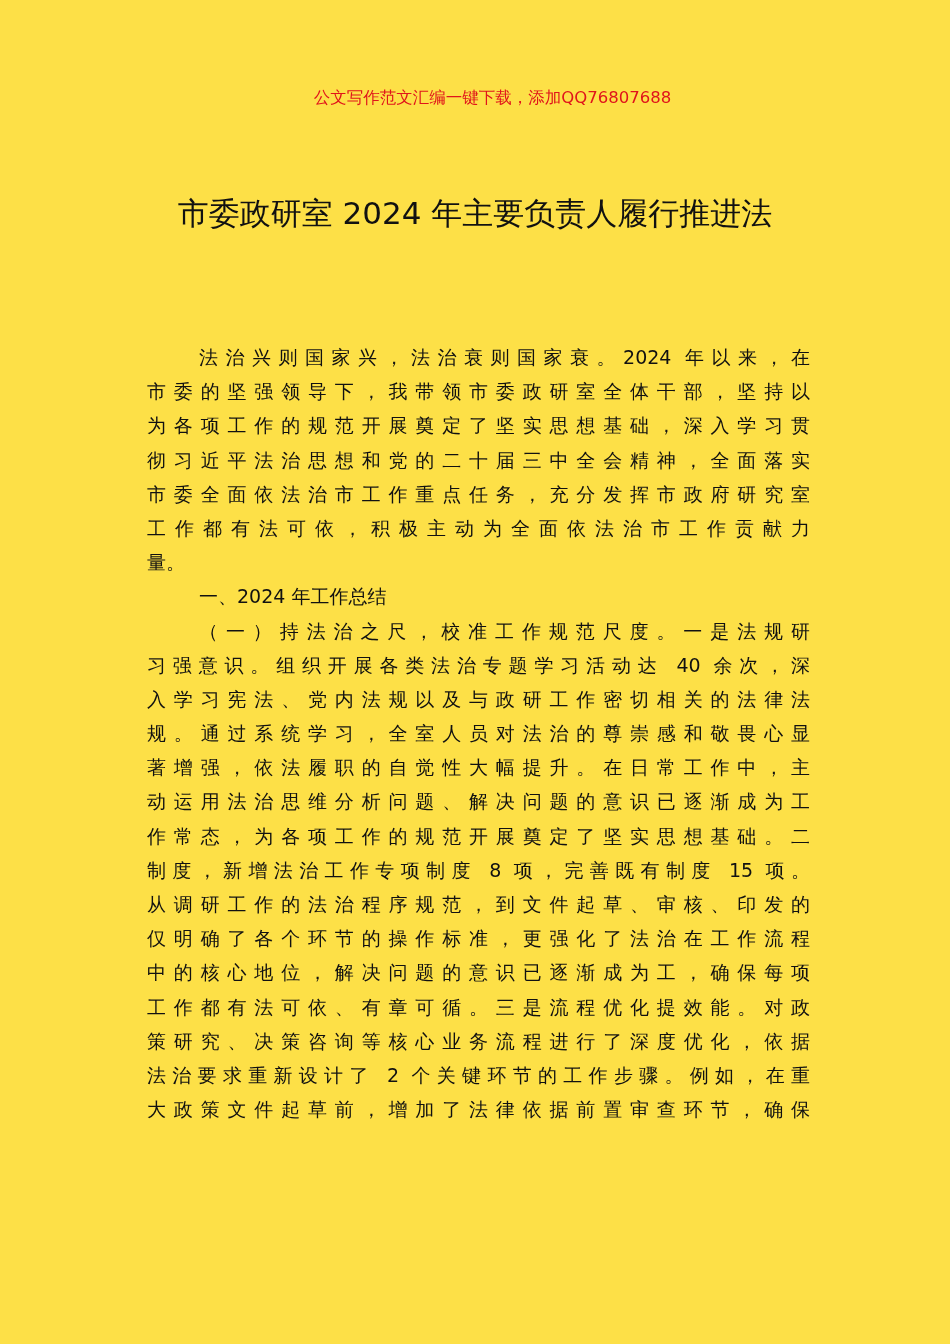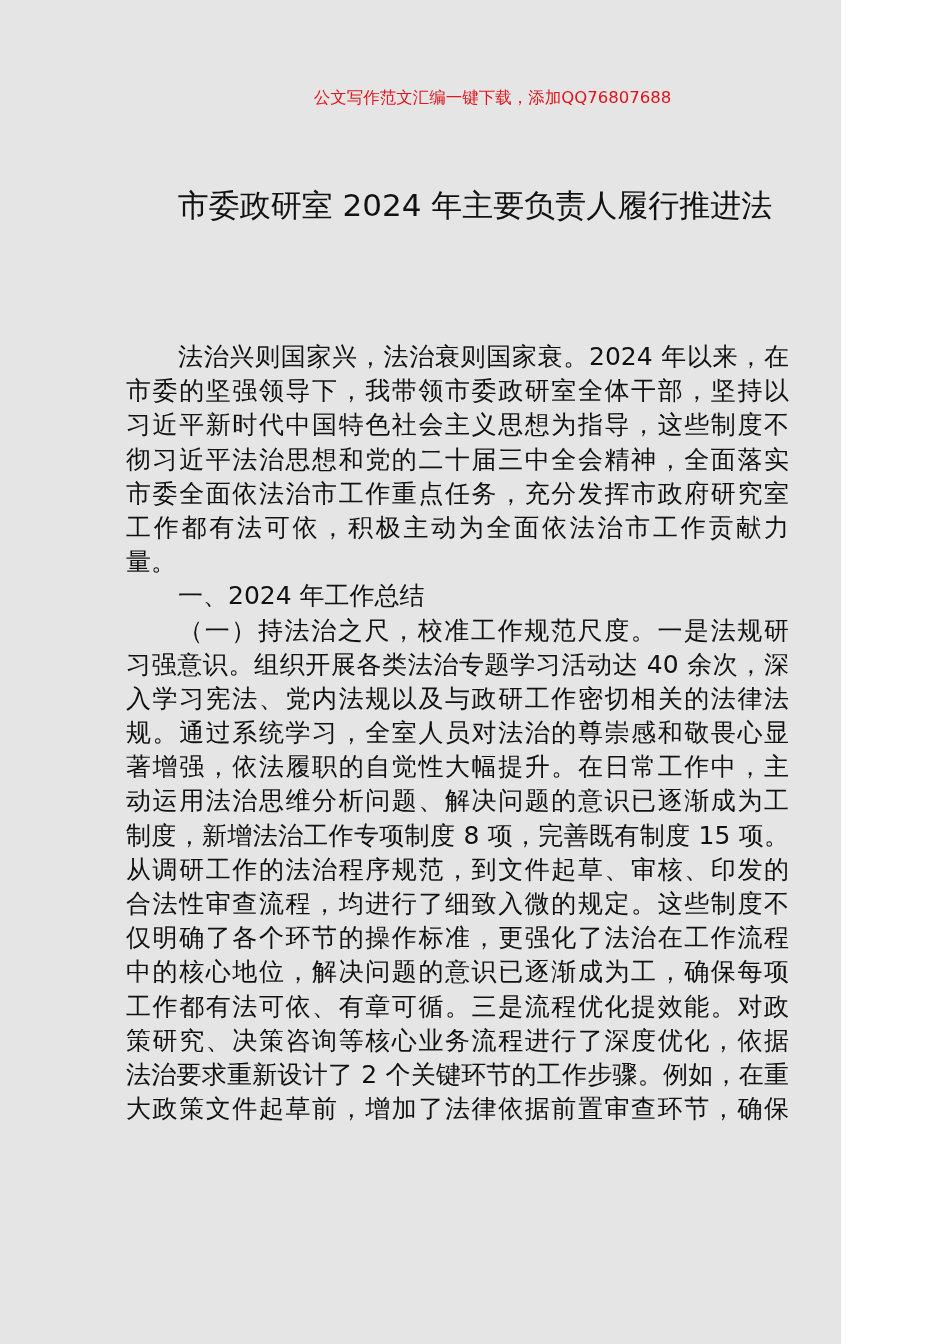--- a/index.html
+++ b/index.html
@@ -1,30 +1,30 @@
 <!DOCTYPE html>
 <html><head>
   <meta charset="utf-8">
   <style>
     html, body { margin: 0; padding: 0; background: #ffffff; }
     body { width: 950px; height: 1344px; position: relative; overflow: hidden; }
-    .page { position: absolute; left: 0; top: 0; width: 841px; height: 1344px; background: #e5e5e5; }
+    .page { position: absolute; left: 0; top: 0; width: 950px; height: 1344px; background: #fde047; }
     .promo {
       position: absolute; left: 0; top: 84px; width: 985px; text-align: center;
       color: #e0141b; font-family: "DejaVu Sans", sans-serif; font-size: 16.5px;
       line-height: 28px; letter-spacing: 0px;
     }
     .title {
-      position: absolute; left: 140px; top: 170px; width: 670px; text-align: center;
+      position: absolute; left: 140px; top: 178px; width: 670px; text-align: center;
       font-family: "DejaVu Sans", sans-serif; font-size: 31px; line-height: 70px;
       color: #111111; margin: 0; font-weight: normal;
     }
     .body {
-      position: absolute; left: 126px; top: 340px; width: 663px;
-      font-family: "DejaVu Sans", sans-serif; font-size: 25px; line-height: 34.2px;
+      position: absolute; left: 147px; top: 340px; width: 663px;
+      font-family: "DejaVu Sans", sans-serif; font-size: 19px; line-height: 34.2px;
       color: #111111;
     }
     .line {
       display: block; white-space: nowrap; text-align: justify; text-align-last: justify;
       height: 34.2px; overflow: visible;
     }
     .line.last { text-align-last: left; }
     .line.indent { padding-left: 52px; }
     .heading.indent { padding-left: 52px; text-align-last: left; }
   </style>
@@ -35,39 +35,39 @@
   <div class="promo">公文写作范文汇编一键下载，添加QQ76807688</div>
 
   <h1 class="title">
     <span style="display:block">市委政研室 2024 年主要负责人履行推进法</span>
   </h1>
 
   <div class="body">
     <div>
       <span class="line indent">法治兴则国家兴，法治衰则国家衰。2024 年以来，在</span>
       <span class="line">市委的坚强领导下，我带领市委政研室全体干部，坚持以</span>
-      <span class="line">习近平新时代中国特色社会主义思想为指导，这些制度不</span>
+      <span class="line">为各项工作的规范开展奠定了坚实思想基础，深入学习贯</span>
       <span class="line">彻习近平法治思想和党的二十届三中全会精神，全面落实</span>
       <span class="line">市委全面依法治市工作重点任务，充分发挥市政府研究室</span>
       <span class="line">工作都有法可依，积极主动为全面依法治市工作贡献力</span>
       <span class="line last">量。</span>
     </div>
 
     <span class="line heading indent">一、2024 年工作总结</span>
 
     <div>
       <span class="line indent">（一）持法治之尺，校准工作规范尺度。一是法规研</span>
       <span class="line">习强意识。组织开展各类法治专题学习活动达 40 余次，深</span>
       <span class="line">入学习宪法、党内法规以及与政研工作密切相关的法律法</span>
       <span class="line">规。通过系统学习，全室人员对法治的尊崇感和敬畏心显</span>
       <span class="line">著增强，依法履职的自觉性大幅提升。在日常工作中，主</span>
       <span class="line">动运用法治思维分析问题、解决问题的意识已逐渐成为工</span>
+      <span class="line">作常态，为各项工作的规范开展奠定了坚实思想基础。二</span>
       <span class="line">制度，新增法治工作专项制度 8 项，完善既有制度 15 项。</span>
       <span class="line">从调研工作的法治程序规范，到文件起草、审核、印发的</span>
-      <span class="line">合法性审查流程，均进行了细致入微的规定。这些制度不</span>
       <span class="line">仅明确了各个环节的操作标准，更强化了法治在工作流程</span>
       <span class="line">中的核心地位，解决问题的意识已逐渐成为工，确保每项</span>
       <span class="line">工作都有法可依、有章可循。三是流程优化提效能。对政</span>
       <span class="line">策研究、决策咨询等核心业务流程进行了深度优化，依据</span>
       <span class="line">法治要求重新设计了 2 个关键环节的工作步骤。例如，在重</span>
       <span class="line">大政策文件起草前，增加了法律依据前置审查环节，确保</span>
     </div>
   </div>
 </div>
 

